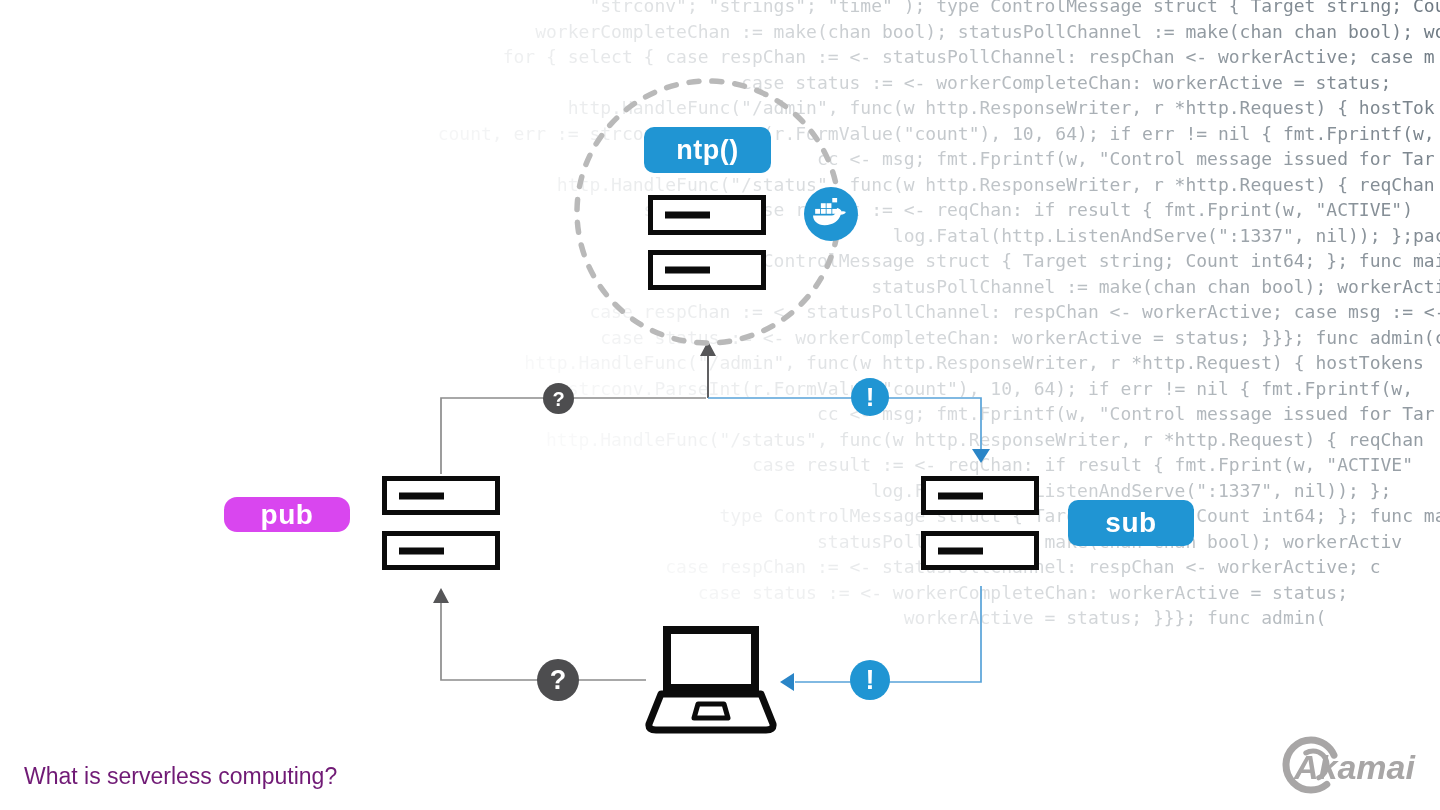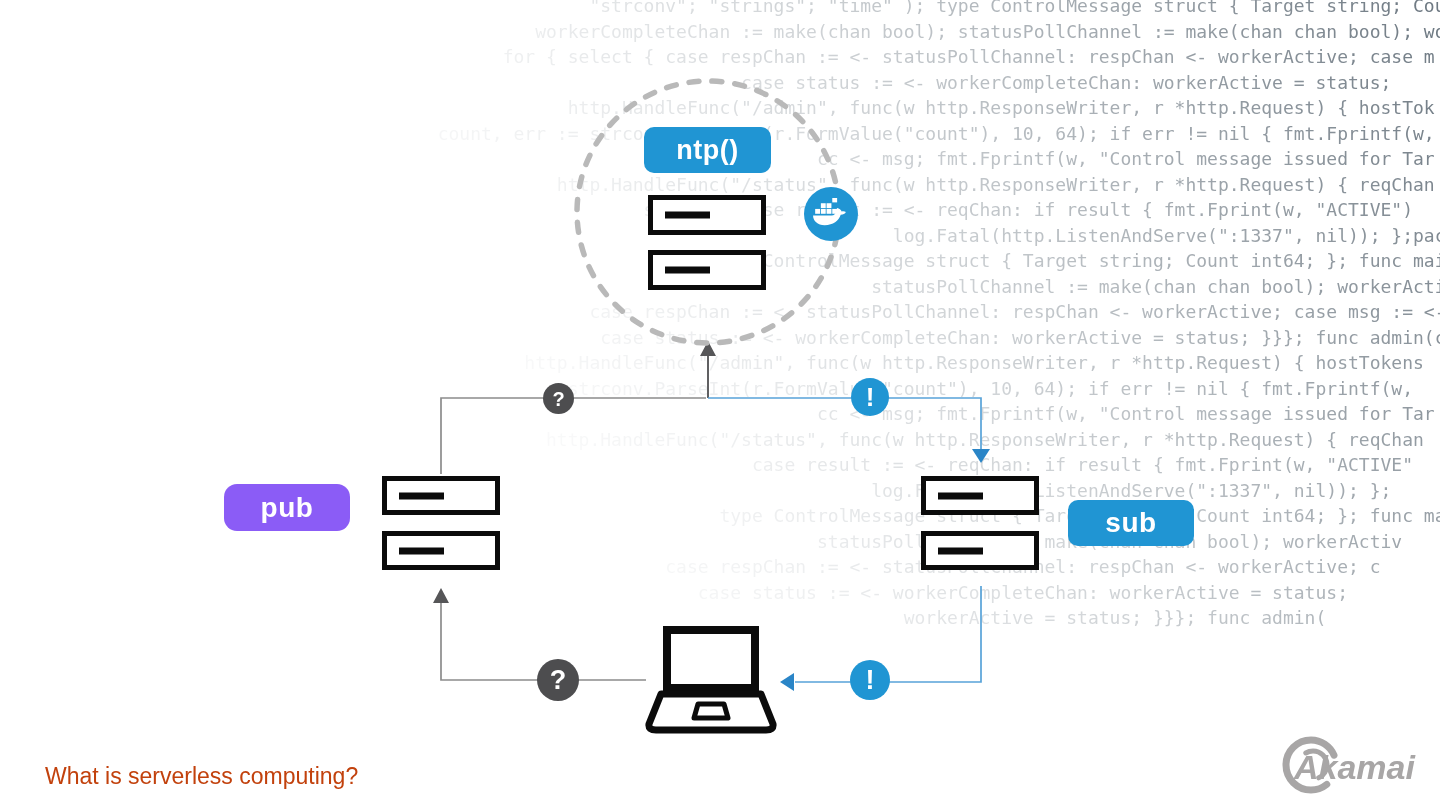--- a/index.html
+++ b/index.html
@@ -19,22 +19,22 @@
   .code-line { white-space: pre; height: 25.5px; }
 
   
   #lines-layer, #circle-layer { position: absolute; left: 0; top: 0; z-index: 2; }
 
   
   .badge { position: absolute; display: flex; align-items: center; justify-content: center;
     color: #ffffff; font-weight: 700; z-index: 4; letter-spacing: 0.5px; }
   #ntp-badge { left: 644px; top: 127px; width: 127px; height: 46px;
     background: #2095d3; border-radius: 10px; font-size: 27px; }
-  #pub-badge { left: 224px; top: 484px; width: 126px; height: 47px;
-    background: #8b5cf6; border-radius: 13px; font-size: 28px; }
+  #pub-badge { left: 224px; top: 497px; width: 126px; height: 35px;
+    background: #d946ef; border-radius: 13px; font-size: 28px; }
   #sub-badge { left: 1068px; top: 500px; width: 126px; height: 46px;
     background: #2095d3; border-radius: 10px; font-size: 28px; }
 
   
   .server { position: absolute; width: 118px; height: 40px; background: #ffffff;
     border: 5px solid #0b0b0b; z-index: 4; }
   .server .led { position: absolute; left: 12px; top: 50%; transform: translateY(-50%);
     width: 45px; height: 7px; background: #0b0b0b; }
   #ntp-server-1 { left: 648px; top: 195px; }
   #ntp-server-2 { left: 648px; top: 250px; }
@@ -55,22 +55,22 @@
 
   
   #docker-badge { position: absolute; left: 804px; top: 187px; width: 54px; height: 54px;
     border-radius: 50%; background: #2095d3; z-index: 5;
     display: flex; align-items: center; justify-content: center; }
 
   
   #laptop { position: absolute; left: 641px; top: 624px; z-index: 4; }
 
   
-  #footer-question { position: absolute; left: 45px; top: 763px; font-size: 23px;
-    color: #c2410c; z-index: 6; }
+  #footer-question { position: absolute; left: 24px; top: 763px; font-size: 23px;
+    color: #701a75; z-index: 6; }
   #akamai-logo { position: absolute; left: 1266px; top: 735px; z-index: 6; }
 </style>
 </head>
 <body>
 
 <div id="code-layer">
 
 <div class="code-line">                                                           "strconv"; "strings"; "time" ); type ControlMessage struct { Target string; Cou</div>
     <div class="code-line">                                                      workerCompleteChan := make(chan bool); statusPollChannel := make(chan chan bool); wo</div>
     <div class="code-line">                                                   for { select { case respChan := &lt;- statusPollChannel: respChan &lt;- workerActive; case m</div>

